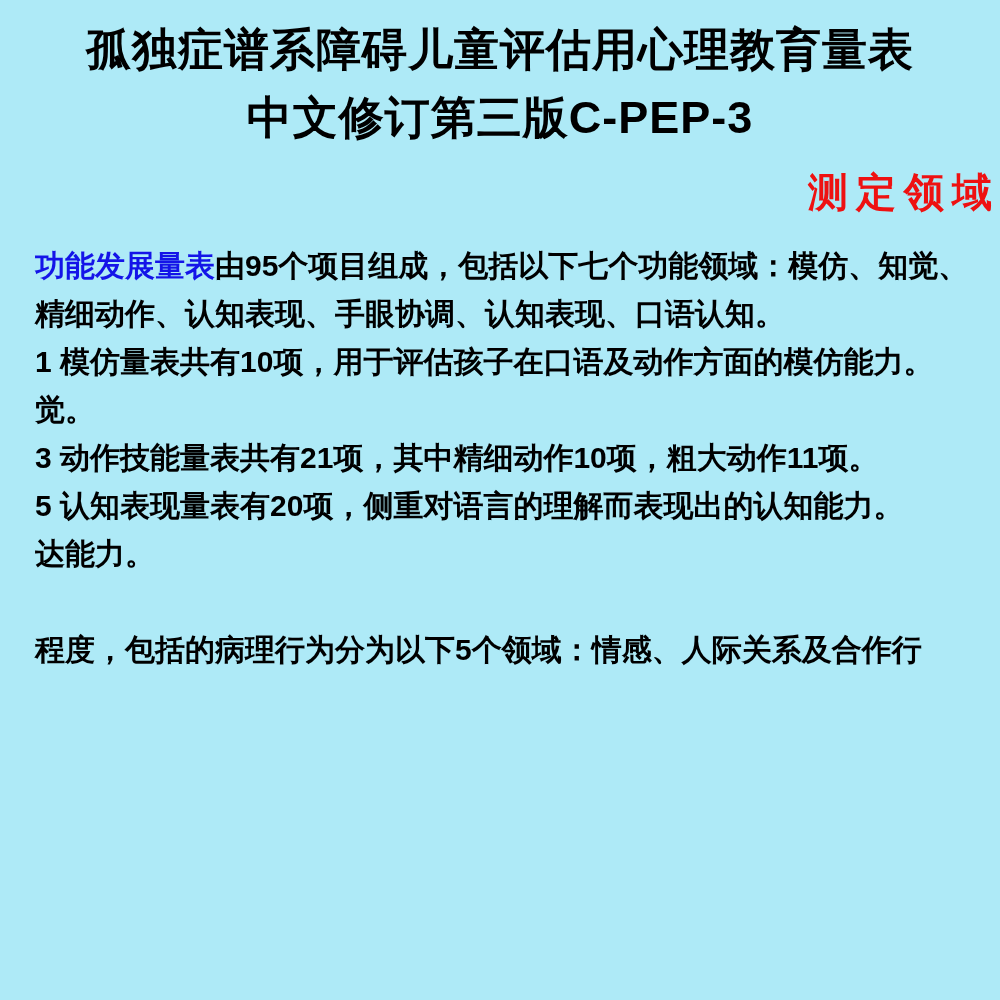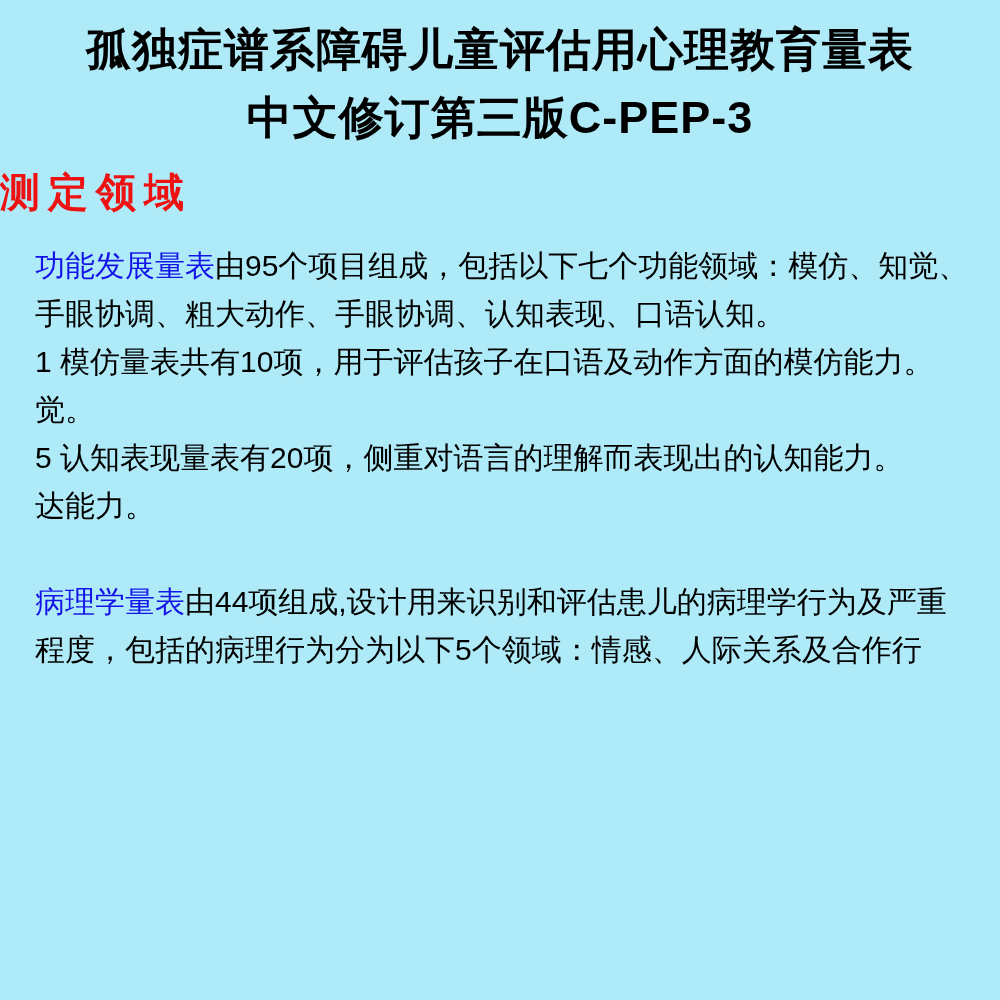--- a/index.html
+++ b/index.html
@@ -22,32 +22,32 @@
   .title-block {
     padding-top: 16px;
     text-align: center;
     font-size: 45px;
     font-weight: bold;
     line-height: 68px;
     letter-spacing: 1px;
   }
   .section-heading {
     margin-top: 14px;
-    text-align: left;
+    text-align: right;
     font-size: 40px;
     line-height: 52px;
     font-weight: bold;
     letter-spacing: 8px;
     color: var(--red);
   }
   .body-block {
     margin-top: 24px;
     padding: 0 35px;
     font-size: 30px;
-    font-weight: normal;
+    font-weight: bold;
     line-height: 48px;
     white-space: nowrap;
   }
   .para2 { margin-top: 48px; }
   .scale-name { color: var(--blue); }
   .body-line { white-space: nowrap; }
 </style>
 </head>
 <body>
 
@@ -59,28 +59,26 @@
   </div>
 
   <div class="section-heading">测定领域</div>
 
   <div class="body-block">
 
     <div class="para1">
       <div class="body-line">
         <span class="scale-name">功能发展量表</span><span>由95个项目组成，包括以下七个功能领域：模仿、知觉、</span>
       </div>
-      <div class="body-line">手眼协调、粗大动作、手眼协调、认知表现、口语认知。</div>
+      <div class="body-line">精细动作、认知表现、手眼协调、认知表现、口语认知。</div>
       <div class="body-line">1 模仿量表共有10项，用于评估孩子在口语及动作方面的模仿能力。</div>
       <div class="body-line">觉。</div>
+      <div class="body-line">3 动作技能量表共有21项，其中精细动作10项，粗大动作11项。</div>
       <div class="body-line">5 认知表现量表有20项，侧重对语言的理解而表现出的认知能力。</div>
       <div class="body-line">达能力。</div>
     </div>
 
     <div class="para2">
-      <div class="body-line">
-        <span class="scale-name">病理学量表</span><span>由44项组成,设计用来识别和评估患儿的病理学行为及严重</span>
-      </div>
       <div class="body-line">程度，包括的病理行为分为以下5个领域：情感、人际关系及合作行</div>
     </div>
 
   </div>
 </div>
 
 </body></html>

